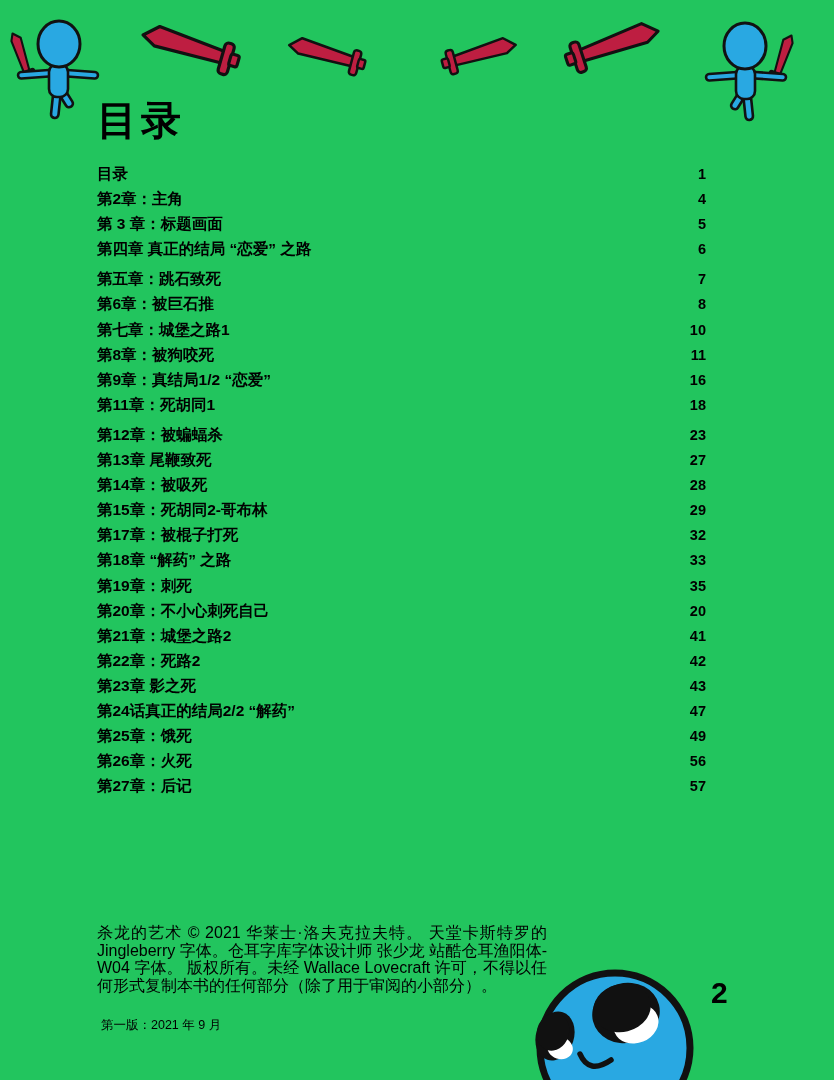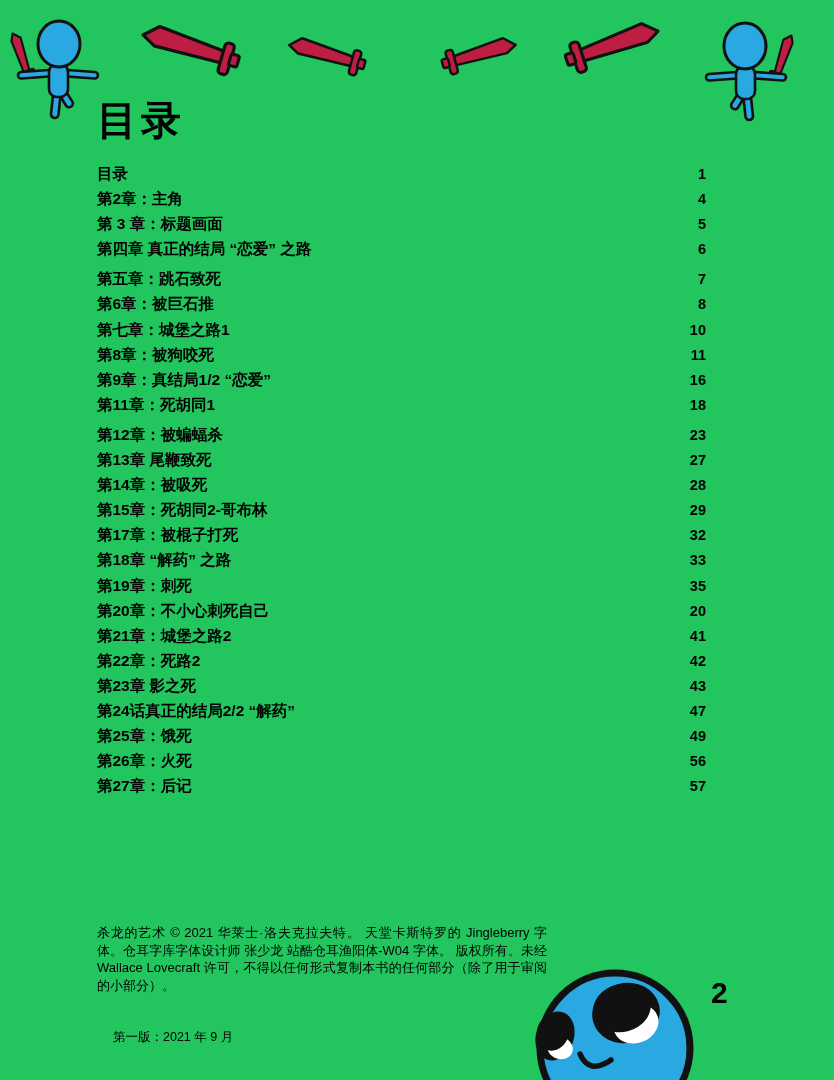--- a/index.html
+++ b/index.html
@@ -28,23 +28,23 @@
     display:flex; justify-content:space-between; align-items:baseline;
     height:25.1px; font-size:15.5px; font-weight:bold; line-height:25.1px;
     white-space:nowrap;
   }
   .toc-row:nth-child(5), .toc-row:nth-child(11), .toc-row:nth-child(26) { margin-top:5px; }
   .toc-row .pg { font-size:14.5px; font-weight:bold; }
 
   
   .copyright {
     position:absolute; left:97px; top:924px; width:450px; margin:0;
-    font-size:13px; line-height:17.6px; text-align:justify;
-  }
-  .edition { position:absolute; left:97px; top:1013px; margin:16px; font-size:12.5px; }
+    font-size:16px; line-height:17.6px; text-align:justify;
+  }
+  .edition { position:absolute; left:97px; top:1013px; margin:4px; font-size:12.5px; }
   .pagenum {
     position:absolute; left:711px; top:976px; font-size:30px; font-weight:bold;
   }
   .face { position:absolute; left:533px; top:962px; width:167px; height:118px; }
   .face svg { display:block; }
 </style>
 </head>
 <body>
 
 <div class="page">

